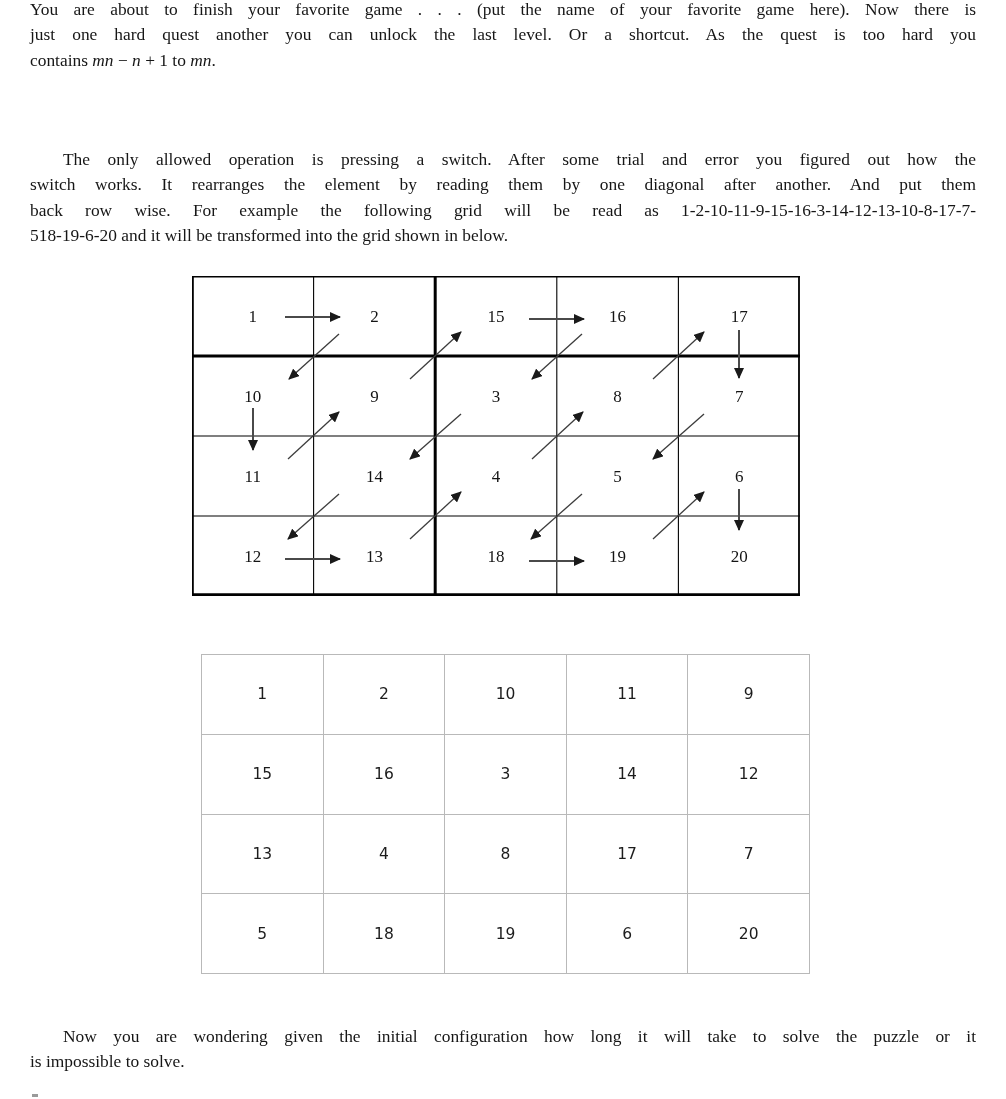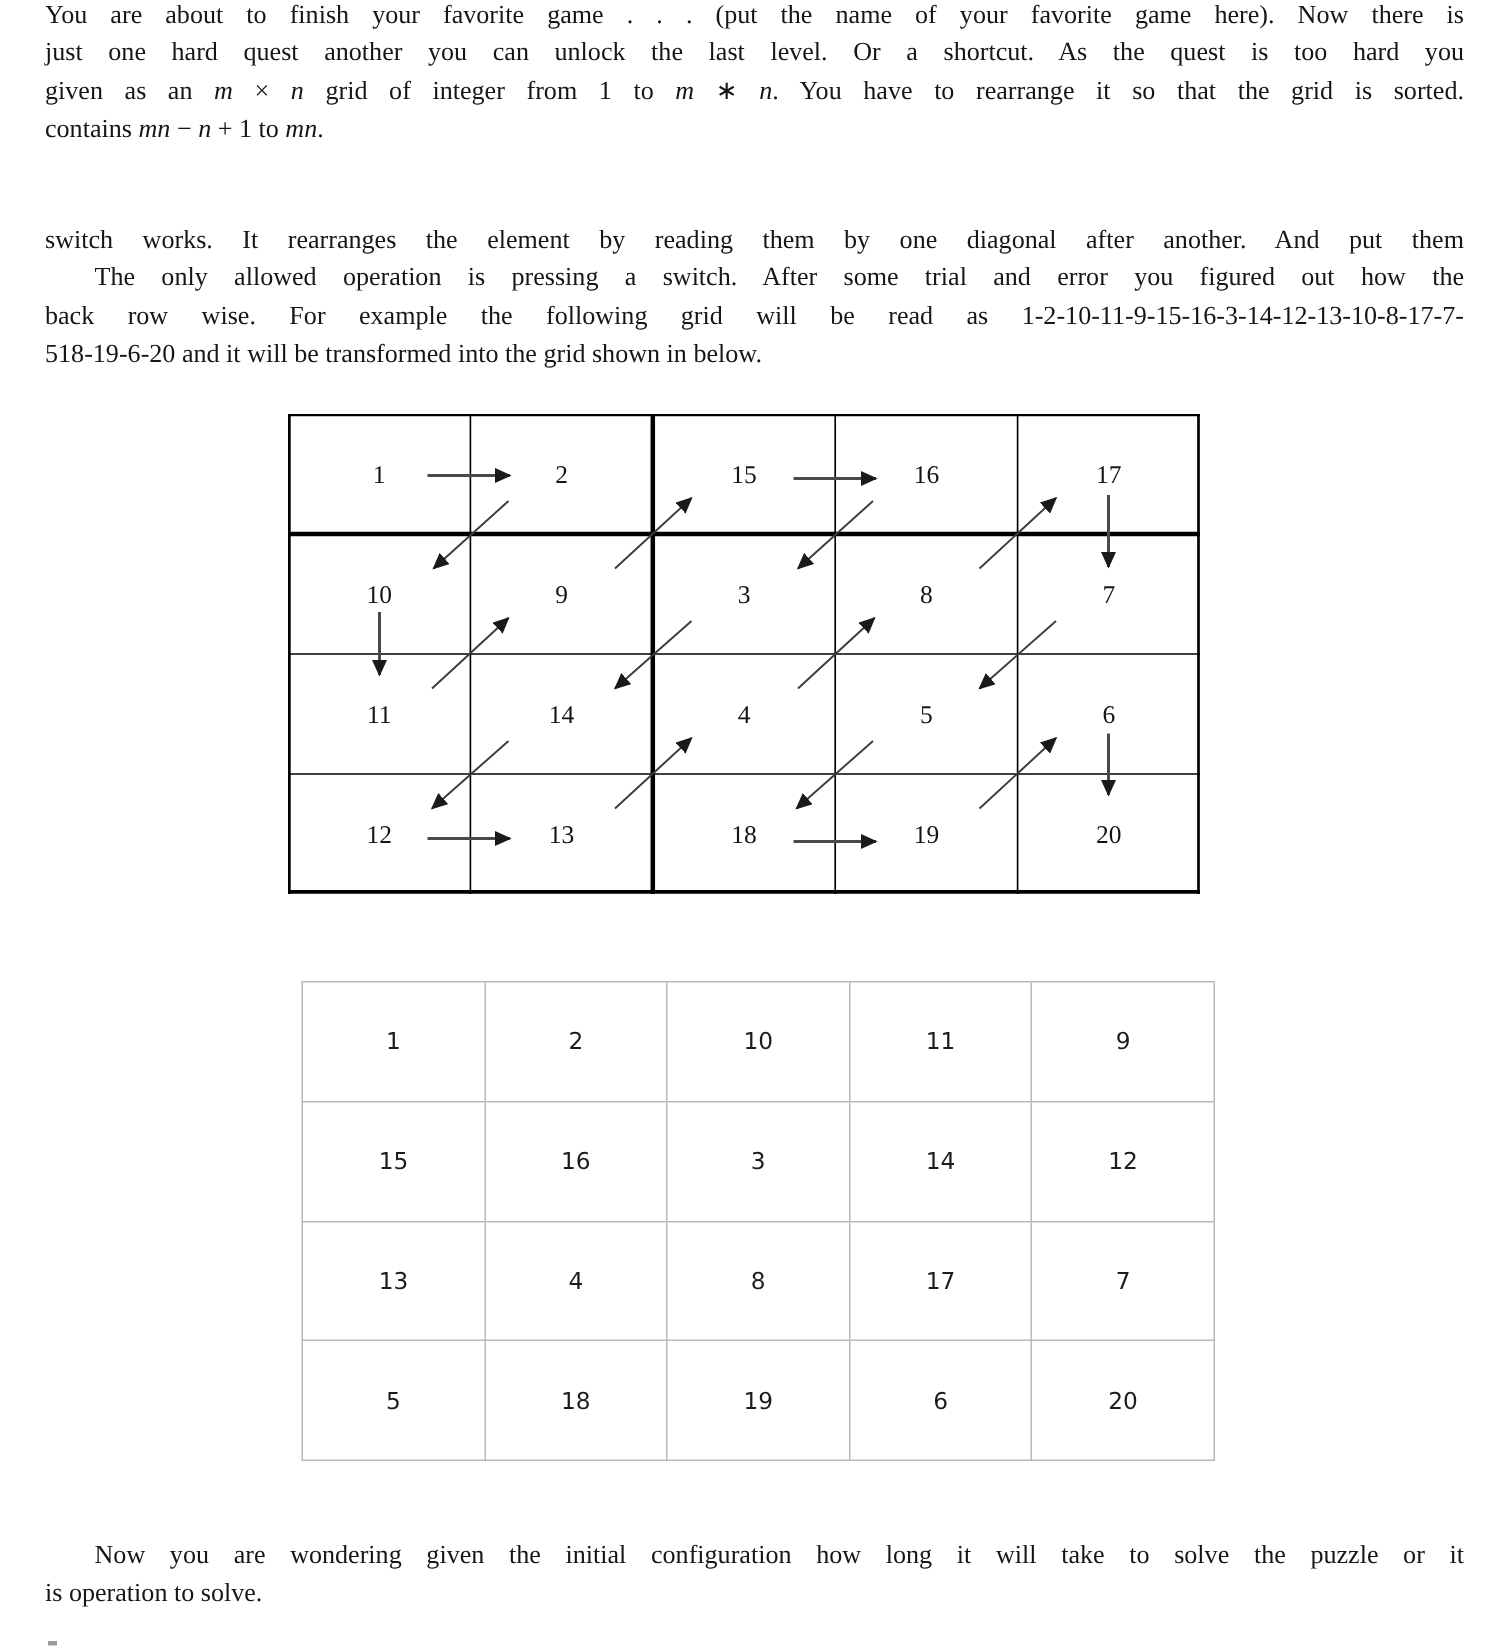--- a/index.html
+++ b/index.html
@@ -77,27 +77,26 @@
   }
 </style>
 </head>
 <body>
 
 <div class="page">
 
   <div class="para" style="top:-3px;">
     <div class="ln j">You are about to finish your favorite game . . . (put the name of your favorite game here). Now there is</div>
     <div class="ln j">just one hard quest another you can unlock the last level. Or a shortcut. As the quest is too hard you</div>
-    <div class="ln j">given as an <i>m</i> × <i>n</i> grid of integer from 1 to <i>m</i> ∗ <i>n</i>. You have to rearrange it so that the grid is sorted.</div>
     <div class="ln">contains <i>mn</i> − <i>n</i> + 1 to <i>mn</i>.</div>
   </div>
 
   <div class="para" style="top:147px;">
+    <div class="ln j indent">The only allowed operation is pressing a switch. After some trial and error you figured out how the</div>
     <div class="ln j">switch works. It rearranges the element by reading them by one diagonal after another. And put them</div>
-    <div class="ln j indent">The only allowed operation is pressing a switch. After some trial and error you figured out how the</div>
     <div class="ln j">back row wise. For example the following grid will be read as 1-2-10-11-9-15-16-3-14-12-13-10-8-17-7-</div>
     <div class="ln">518-19-6-20 and it will be transformed into the grid shown in below.</div>
   </div>
 
   <svg class="fig1" width="608" height="320" viewBox="0 0 608 320">
     <defs>
       <marker id="ah" markerUnits="userSpaceOnUse" markerWidth="12" markerHeight="10" refX="10" refY="5" orient="auto">
         <path d="M0,0 L11,5 L0,10 z" fill="#1a1a1a"></path>
       </marker>
     </defs>
@@ -177,18 +176,18 @@
       <div class="g2cell">7</div>
       <div class="g2cell">5</div>
       <div class="g2cell">18</div>
       <div class="g2cell">19</div>
       <div class="g2cell">6</div>
       <div class="g2cell">20</div>
     </div>
 
   <div class="para" style="top:1024px;">
     <div class="ln j indent">Now you are wondering given the initial configuration how long it will take to solve the puzzle or it</div>
-    <div class="ln">is operation to solve.</div>
+    <div class="ln">is impossible to solve.</div>
   </div>
 
   <div class="bottom-fragment"></div>
 
 </div>
 
 </body></html>

